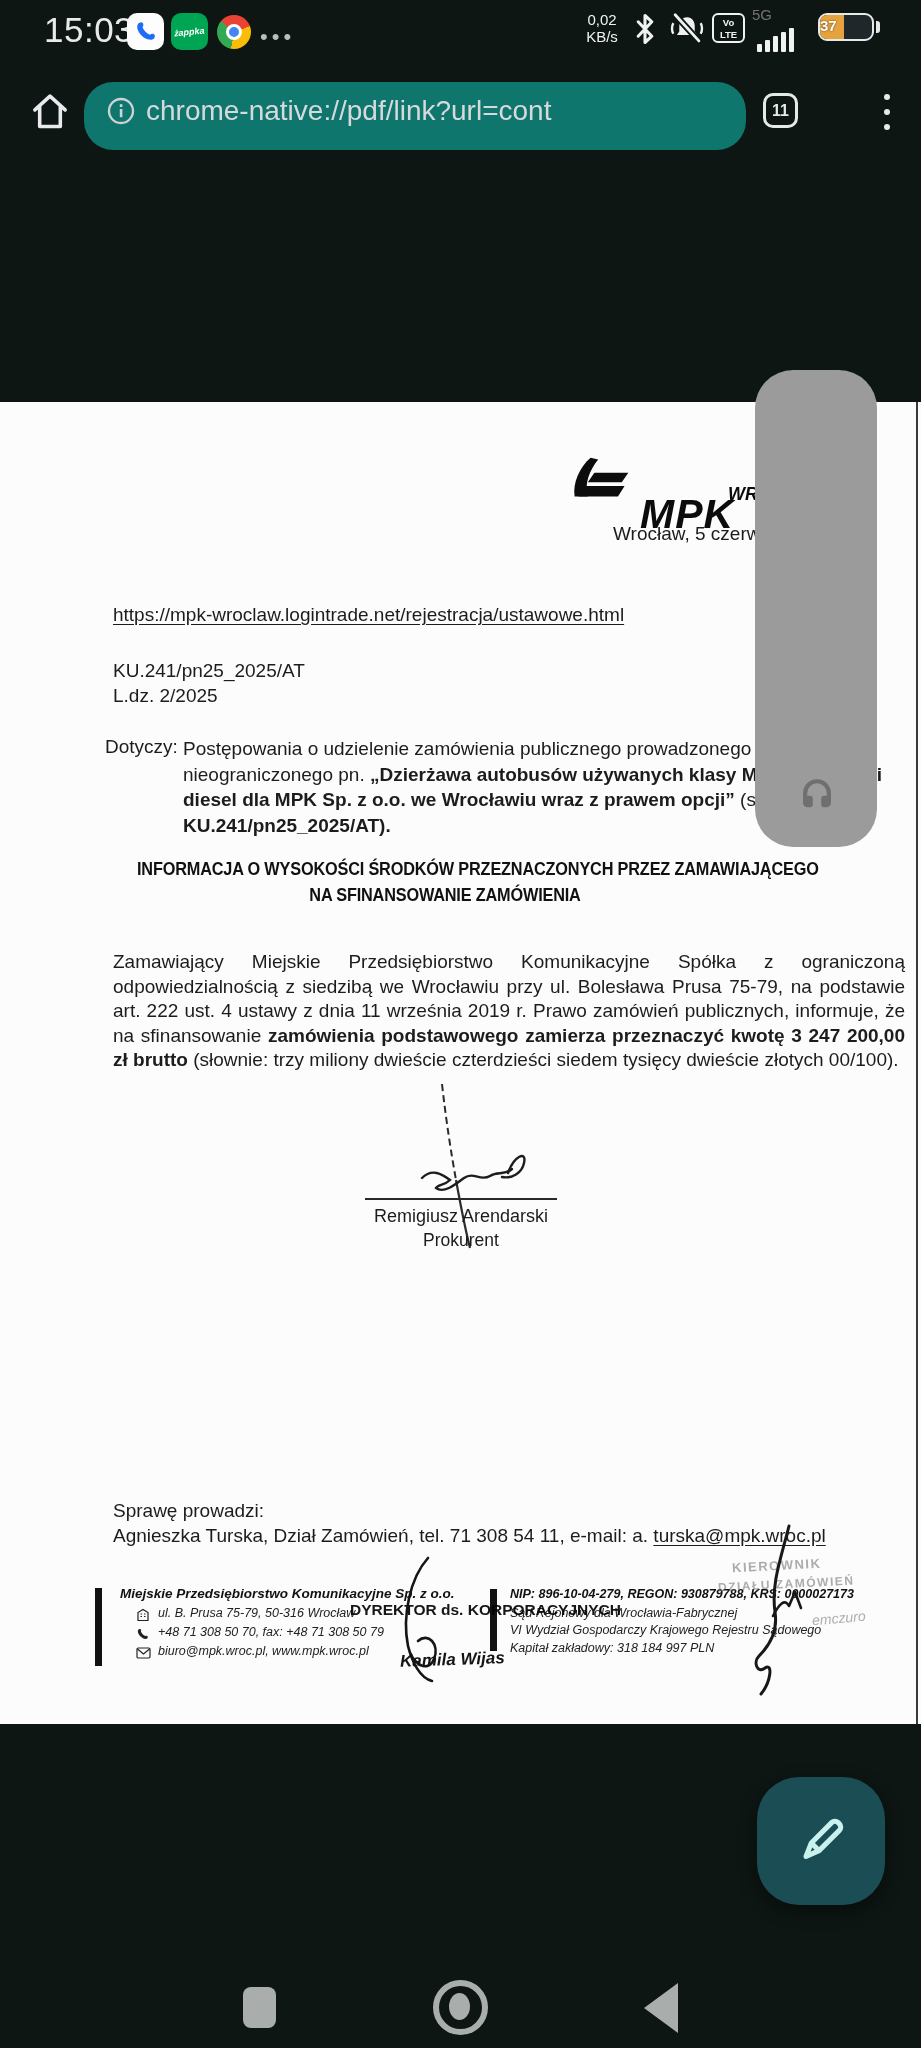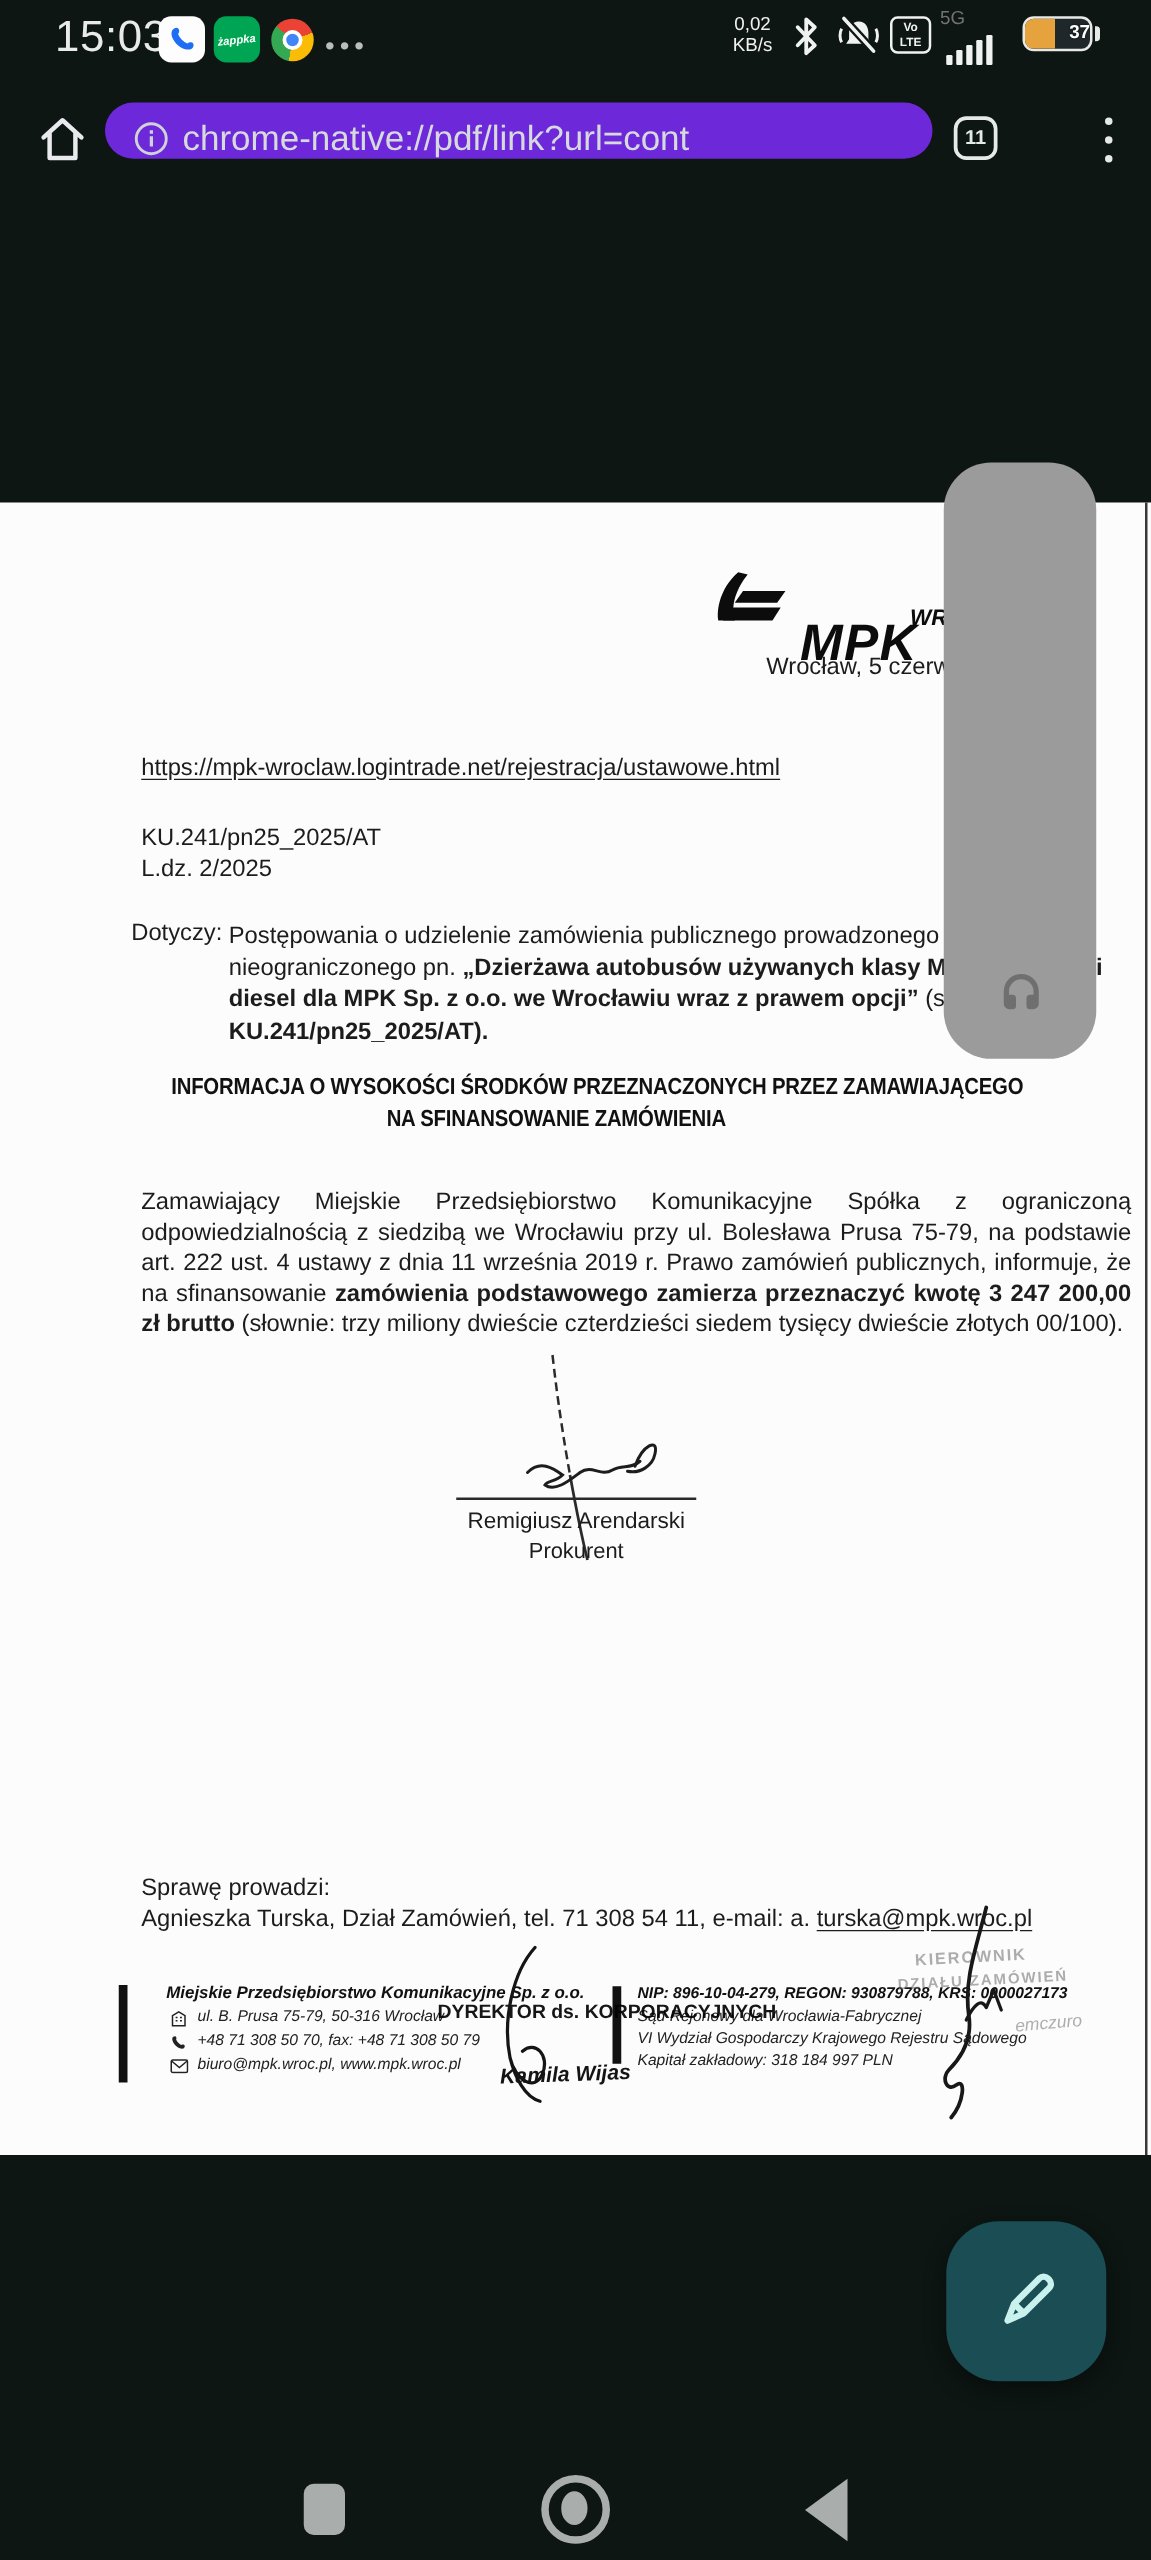--- a/index.html
+++ b/index.html
@@ -21,26 +21,26 @@
   .odots{left:260px;top:24px;color:#b9bdbc;font-size:22px;letter-spacing:4px;}
   .rate{left:578px;top:11px;width:48px;text-align:center;color:#f0f2f1;font-size:15px;line-height:17px;font-weight:500;}
   .volte{left:712px;top:13px;width:33px;height:30px;border:2.4px solid #f0f2f1;border-radius:6px;
          color:#f0f2f1;font-size:9.5px;font-weight:bold;text-align:center;line-height:12px;padding-top:2px;box-sizing:border-box;}
   .fiveg{left:752px;top:6px;color:#737373;font-size:15px;font-weight:500;}
   .bars{left:757px;top:26px;display:flex;align-items:flex-end;gap:3px;height:26px;}
   .bars i{display:block;width:5px;background:#f0f2f1;border-radius:1px;}
   .batt{left:818px;top:13px;width:56px;height:28px;border:2.4px solid #e6e9e8;border-radius:9px;
         box-sizing:border-box;overflow:hidden;background:#20272a;}
   .batt-fill{position:absolute;left:0;top:0;bottom:0;width:46%;background:#e6a23c;}
-  .batt-num{position:absolute;left:0;right:0;top:2px;text-align:right;color:#fff;font-size:15px;font-weight:bold;
+  .batt-num{position:absolute;left:0;right:0;top:2px;text-align:left;color:#fff;font-size:15px;font-weight:bold;
             text-shadow:0 0 2px rgba(0,0,0,.7);}
   .batt-nub{left:876px;top:21px;width:4px;height:12px;background:#e6e9e8;border-radius:0 3px 3px 0;}
 
   
-  .omnibox{left:84px;top:82px;width:662px;height:45px;border-radius:29px;background:#6d28d9;text-decoration:underline;}
+  .omnibox{left:84px;top:82px;width:662px;height:68px;border-radius:29px;background:#0f766e;text-decoration:underline;}
   .tabbox{left:763px;top:93px;width:35px;height:35px;border:3px solid #e6e9e9;border-radius:10px;
           box-sizing:border-box;color:#e6e9e9;font-size:16px;font-weight:bold;display:flex;align-items:center;justify-content:center;}
   .kebab{left:884px;top:94px;width:6px;}
   .kebab i{display:block;width:6px;height:6px;border-radius:50%;background:#e6e9e9;margin-bottom:9px;}
 
   
   .paper{left:0;top:402px;width:921px;height:1322px;background:#fcfcfc;}
   .page-edge{left:916px;top:402px;width:2px;height:1322px;background:#3a3a3a;}
   .dt{font-family:"Liberation Sans",sans-serif;color:#1c1c1c;font-size:19px;white-space:nowrap;}
   .b{font-weight:bold;}
@@ -203,21 +203,21 @@
   <div class="abs rule" style="left:365px;top:1198px;width:192px;height:2px;"></div>
   <div class="abs sig-center dt" style="top:1206px;font-size:18px;white-space:nowrap;">Remigiusz Arendarski</div>
   <div class="abs sig-center dt" style="top:1230px;font-size:17.5px;">Prokurent</div>
 
   <span class="abs dt" style="left:113px;top:1500px;">Sprawę prowadzi:</span>
   <div class="abs dt" style="left:113px;top:1525px;">
     <span>Agnieszka Turska, Dział Zamówień, tel. 71 308 54 11, e-mail: a. </span><span class="und">turska@mpk.wroc.pl</span>
   </div>
 
   <div class="abs" style="left:95px;top:1588px;width:7px;height:78px;background:#111;"></div>
-  <span class="abs foot-co" style="left:133px;top:1586px;">Miejskie Przedsiębiorstwo Komunikacyjne Sp. z o.o.</span>
+  <span class="abs foot-co" style="left:120px;top:1586px;">Miejskie Przedsiębiorstwo Komunikacyjne Sp. z o.o.</span>
 
   <svg class="abs" style="left:136px;top:1608px;" width="14" height="14" viewBox="0 0 14 14">
     <path d="M2 12.5 V4.5 L7 1.5 L12 4.5 V12.5 Z M4.5 6 H6 M8 6 H9.5 M4.5 8.5 H6 M8 8.5 H9.5" fill="none" stroke="#222" stroke-width="1.2"></path>
   </svg>
   <span class="abs foot" style="left:158px;top:1606px;">ul. B. Prusa 75-79, 50-316 Wrocław</span>
 
   <svg class="abs" style="left:136px;top:1627px;" width="14" height="14" viewBox="0 0 14 14">
     <path d="M2.6 2.4 C5 1 5.6 3.4 4.9 4.5 C5.5 6.3 7.5 8.3 9.3 8.9 C10.4 8.2 12.8 8.8 11.4 11.2 C10.1 13.3 4.6 11 2.6 7 C1.5 4.7 1.6 3.1 2.6 2.4 Z" fill="#222"></path>
   </svg>
   <span class="abs foot" style="left:158px;top:1625px;">+48 71 308 50 70, fax: +48 71 308 50 79</span>

